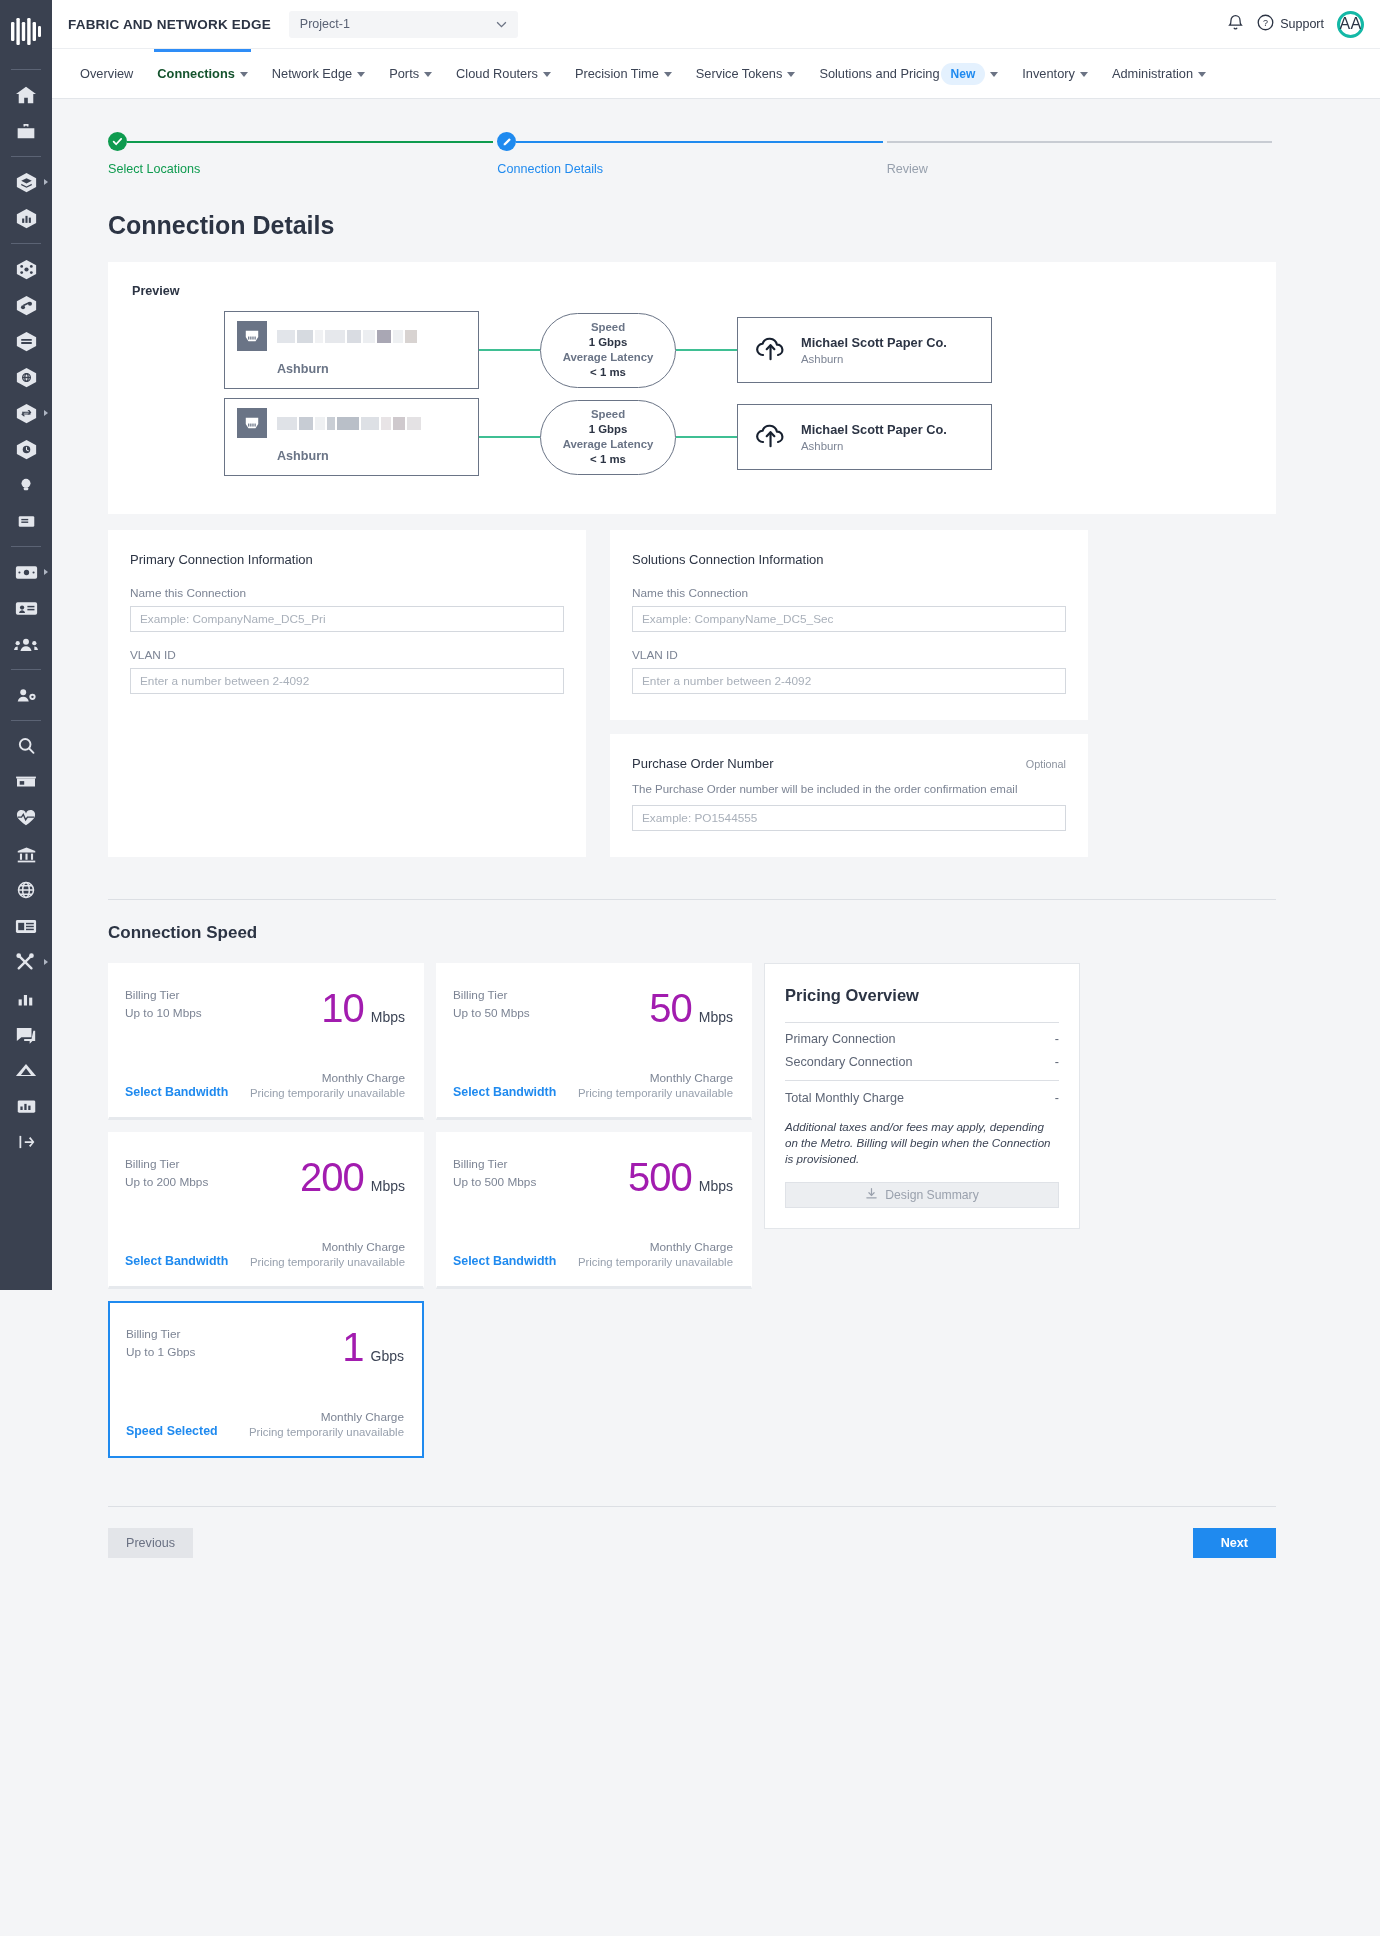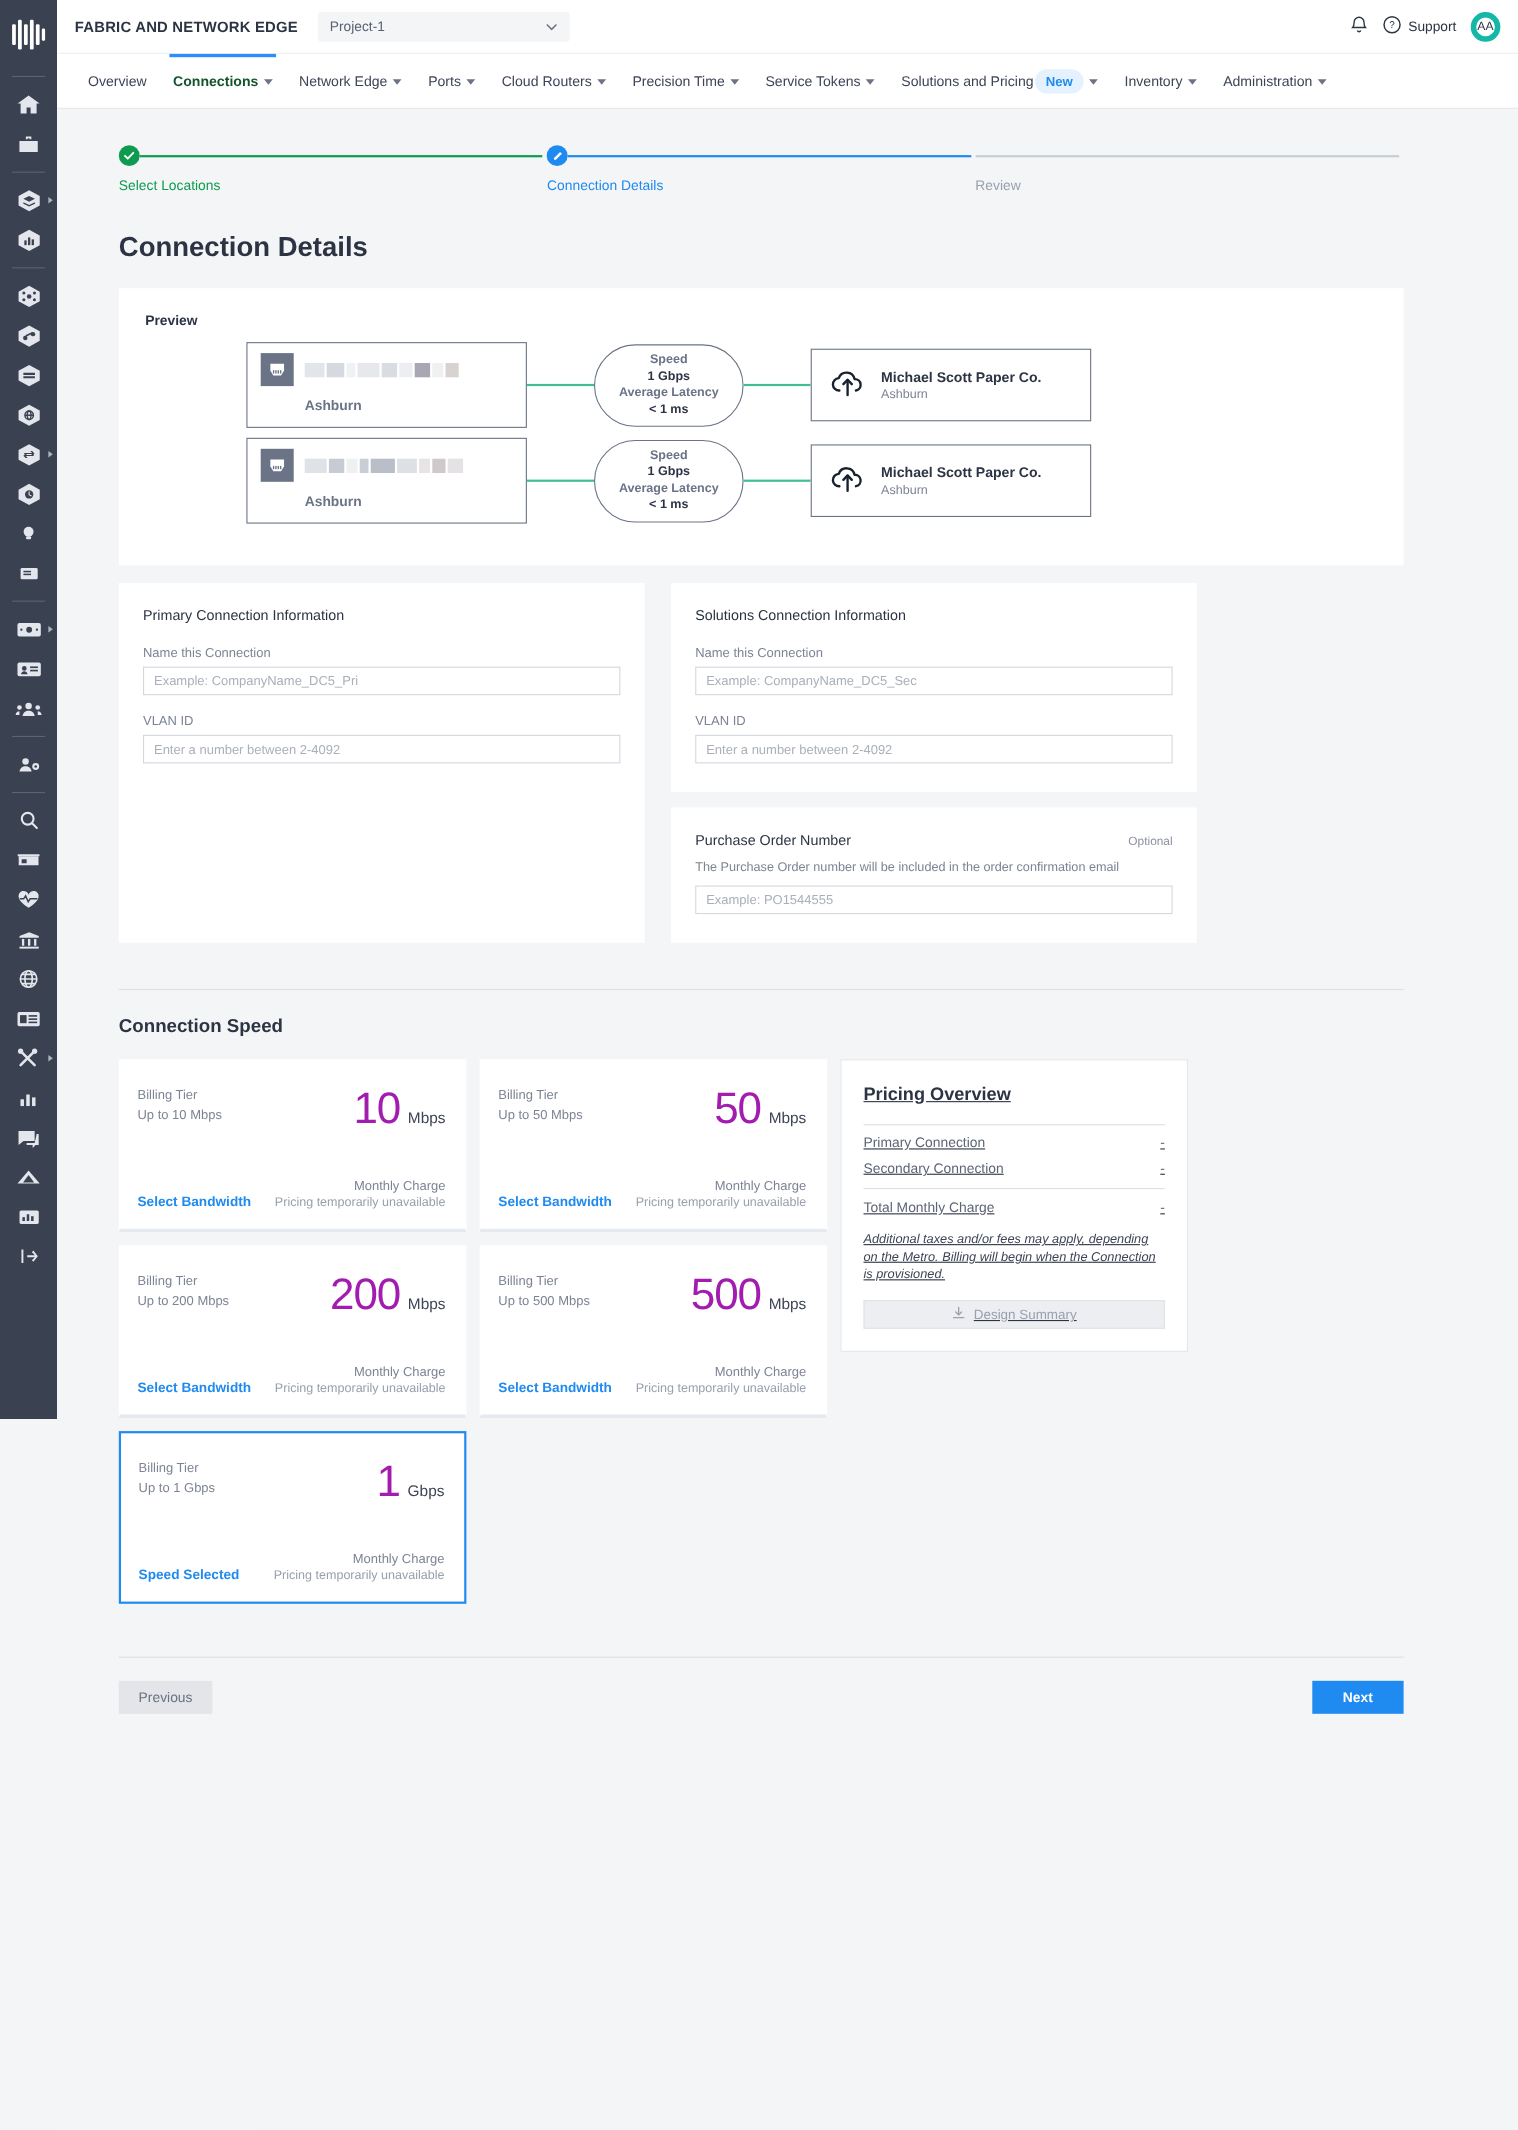--- a/index.html
+++ b/index.html
@@ -54,23 +54,23 @@
   .proj-select {
     margin-left: 18px; width: 229px; height: 27px;
     background: #f4f5f7; border-radius: 3px;
     display: flex; align-items: center; justify-content: space-between;
     padding: 0 11px; font-size: 12.5px; color: #596173;
   }
   .topbar-right { margin-left: auto; display: flex; align-items: center; gap: 13px; }
   .support-link { display: flex; align-items: center; gap: 6px; font-size: 12.5px; color:#2c3444; }
   .avatar {
     width: 27px; height: 27px; border-radius: 50%;
-    border: 5px solid #14b8a6;
+    border: 3px solid #14b8a6;
     display: flex; align-items: center; justify-content: center;
-    font-size: 11px; color: #2c3444; letter-spacing: .3px; text-align: right;
+    font-size: 16px; color: #2c3444; letter-spacing: .3px; text-align: right;
   }
 
   
   .navbar {
     height: 50px; background: #fff;
     display: flex; align-items: center;
     padding: 0 16px;
     border-bottom: 1px solid #e3e6ea;
     gap: 0px;
   }
@@ -209,21 +209,21 @@
     display: flex; justify-content: space-between; align-items: flex-end;
   }
   .sc-action { font-size: 12.4px; font-weight: bold; color: #1f8aef; }
   .sc-charge { text-align: right; }
   .sc-charge .c1 { font-size: 11.8px; color: #7c8494; }
   .sc-charge .c2 { font-size: 11.4px; color: #97a0ad; margin-top: 2px; }
 
   
   .pricing {
     width: 316px; background: #fff; border: 1px solid #e3e6ea;
-    padding: 22px 20px 20px 20px; align-self: flex-start; text-decoration: underline;
+    padding: 22px 20px 20px 20px; align-self: flex-start;
   }
   .pricing h3 { font-size: 16.5px; font-weight: bold; color: #2c3444; }
   .pricing .hr { border-top: 1px solid #dcdfe4; margin: 17px 0 0 0; }
   .price-row {
     display: flex; justify-content: space-between;
     font-size: 12.6px; color: #5d6575; padding: 9px 0 0 0; gap: 28px;
   }
   .price-row.total { padding-top: 10px; }
   .pricing .note {
     font-size: 11.6px; font-style: italic; color: #3c4455;

